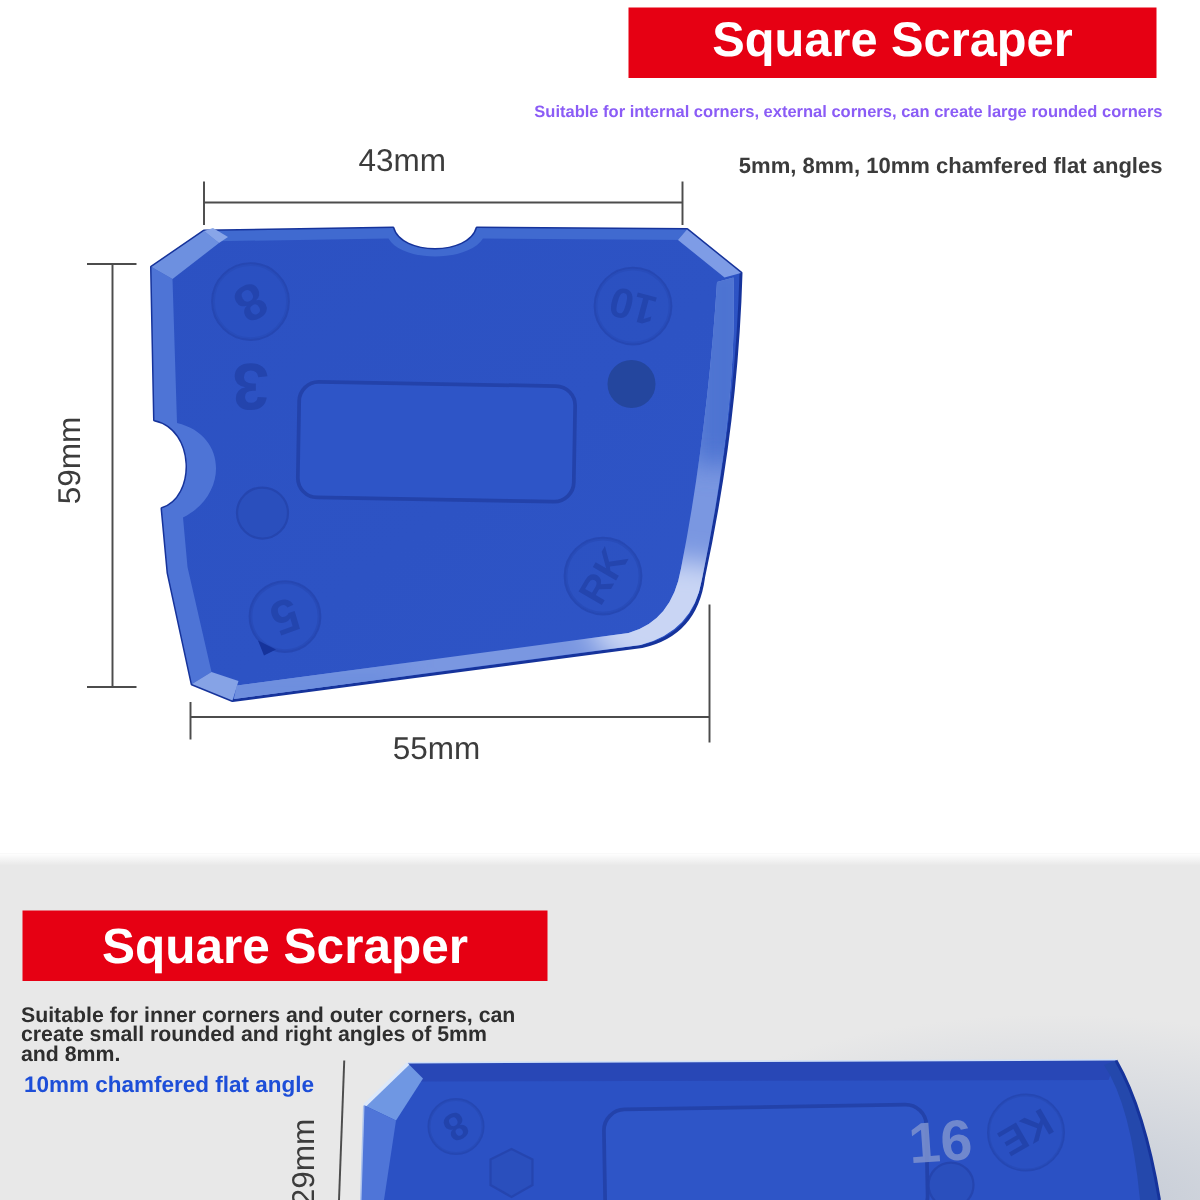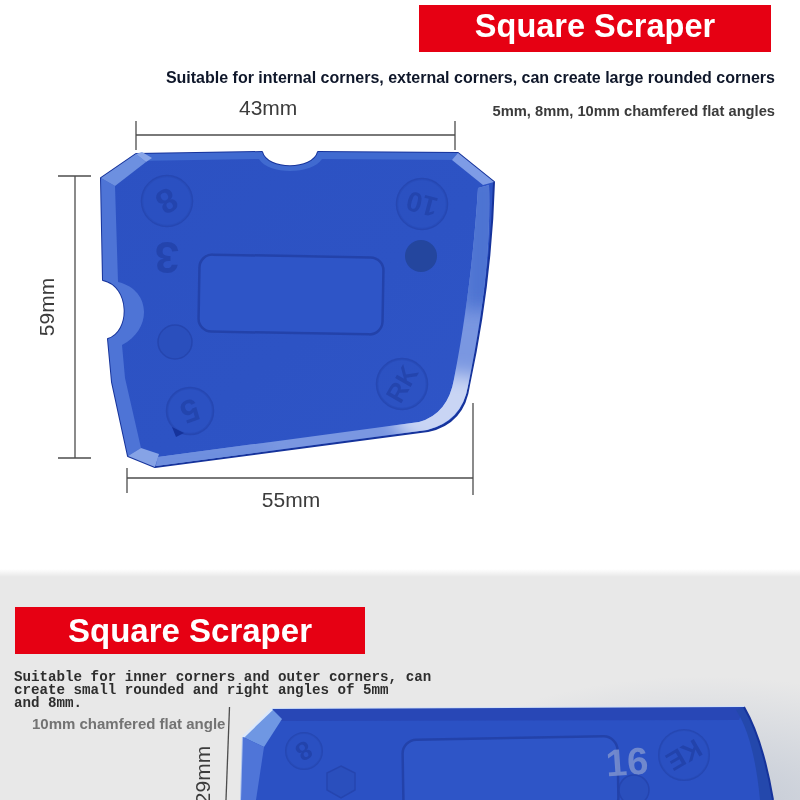--- a/index.html
+++ b/index.html
@@ -7,21 +7,21 @@
 .abs{position:absolute}
 .dim{color:#3c3c3c;font-size:21px}
 </style>
 </head>
 <body>
 
 <div class="abs" style="left:419px;top:5px;width:352px;height:47px;background:#e60013;"></div>
 
 <div class="abs" style="left:419px;top:5px;width:352px;height:47px;line-height:43px;text-align:center;font-size:32.5px;font-weight:700;color:#ffffff;">Square Scraper</div>
 
-<div class="abs" style="right:25px;top:69px;font-size:16px;font-weight:700;color:#0f172a;text-align:right;">Suitable for internal corners, external corners, can create large rounded corners</div>
+<div class="abs" style="right:25px;top:69px;font-size:11px;font-weight:700;color:#8b5cf6;text-align:right;">Suitable for internal corners, external corners, can create large rounded corners</div>
 
 <div class="abs" style="right:25px;top:93px;font-size:14.7px;font-weight:700;color:#3b3b3b;margin-top:10px;">5mm, 8mm, 10mm chamfered flat angles</div>
 
 <div class="abs dim" style="left:239px;top:96px;width:110px;text-align:left;">43mm</div>
 
 <div class="abs dim" style="left:-8px;top:295px;width:110px;text-align:center;transform:rotate(-90deg);">59mm</div>
 
 <div class="abs dim" style="left:236px;top:488px;width:110px;text-align:center;">55mm</div>
 
 <svg class="abs" style="left:0;top:0" width="800" height="560" viewBox="0 0 800 560">
@@ -119,23 +119,23 @@
     </g>
   </g>
 </svg>
 
 <div class="abs" style="left:0;top:569px;width:800px;height:231px;background:linear-gradient(to bottom, #ffffff 0px, rgba(255,255,255,0) 8px),radial-gradient(ellipse 430px 190px at 88% 104%, rgba(160,173,196,0.55), rgba(160,173,196,0) 70%),#e8e8e8;"></div>
 
 <div class="abs" style="left:15px;top:607px;width:350px;height:47px;background:#e60013;"></div>
 
 <div class="abs" style="left:15px;top:607px;width:350px;height:47px;line-height:47px;text-align:center;font-size:33px;font-weight:700;color:#ffffff;">Square Scraper</div>
 
-<div class="abs" style="left:14px;top:670.5px;font-size:14.2px;line-height:13.2px;font-weight:700;color:#2e2e2e;font-family:Liberation Mono, monospace;">Suitable for inner corners and outer corners, can<br>create small rounded and right angles of 5mm<br>and 8mm.</div>
+<div class="abs" style="left:14px;top:670.5px;font-size:14.2px;line-height:13.2px;font-weight:700;color:#2e2e2e;">Suitable for inner corners and outer corners, can<br>create small rounded and right angles of 5mm<br>and 8mm.</div>
 
-<div class="abs" style="left:32px;top:715px;font-size:15px;font-weight:700;color:#737373;">10mm chamfered flat angle</div>
+<div class="abs" style="left:16px;top:715px;font-size:15px;font-weight:700;color:#1d4ed8;">10mm chamfered flat angle</div>
 
 <div class="abs dim" style="left:148px;top:763px;width:110px;text-align:center;transform:rotate(-90deg);">29mm</div>
 
 <svg class="abs" style="left:0;top:560px" width="800" height="240" viewBox="0 560 800 240">
 
   <line x1="229.5" y1="707" x2="226" y2="800" stroke="#4c4c4c" stroke-width="1.3"></line>
 
   <g>
     <path d="M272,709 L744,707 Q763,740 773,800 L241,800 L243,737 Z" fill="#2b51c4"></path>
 

